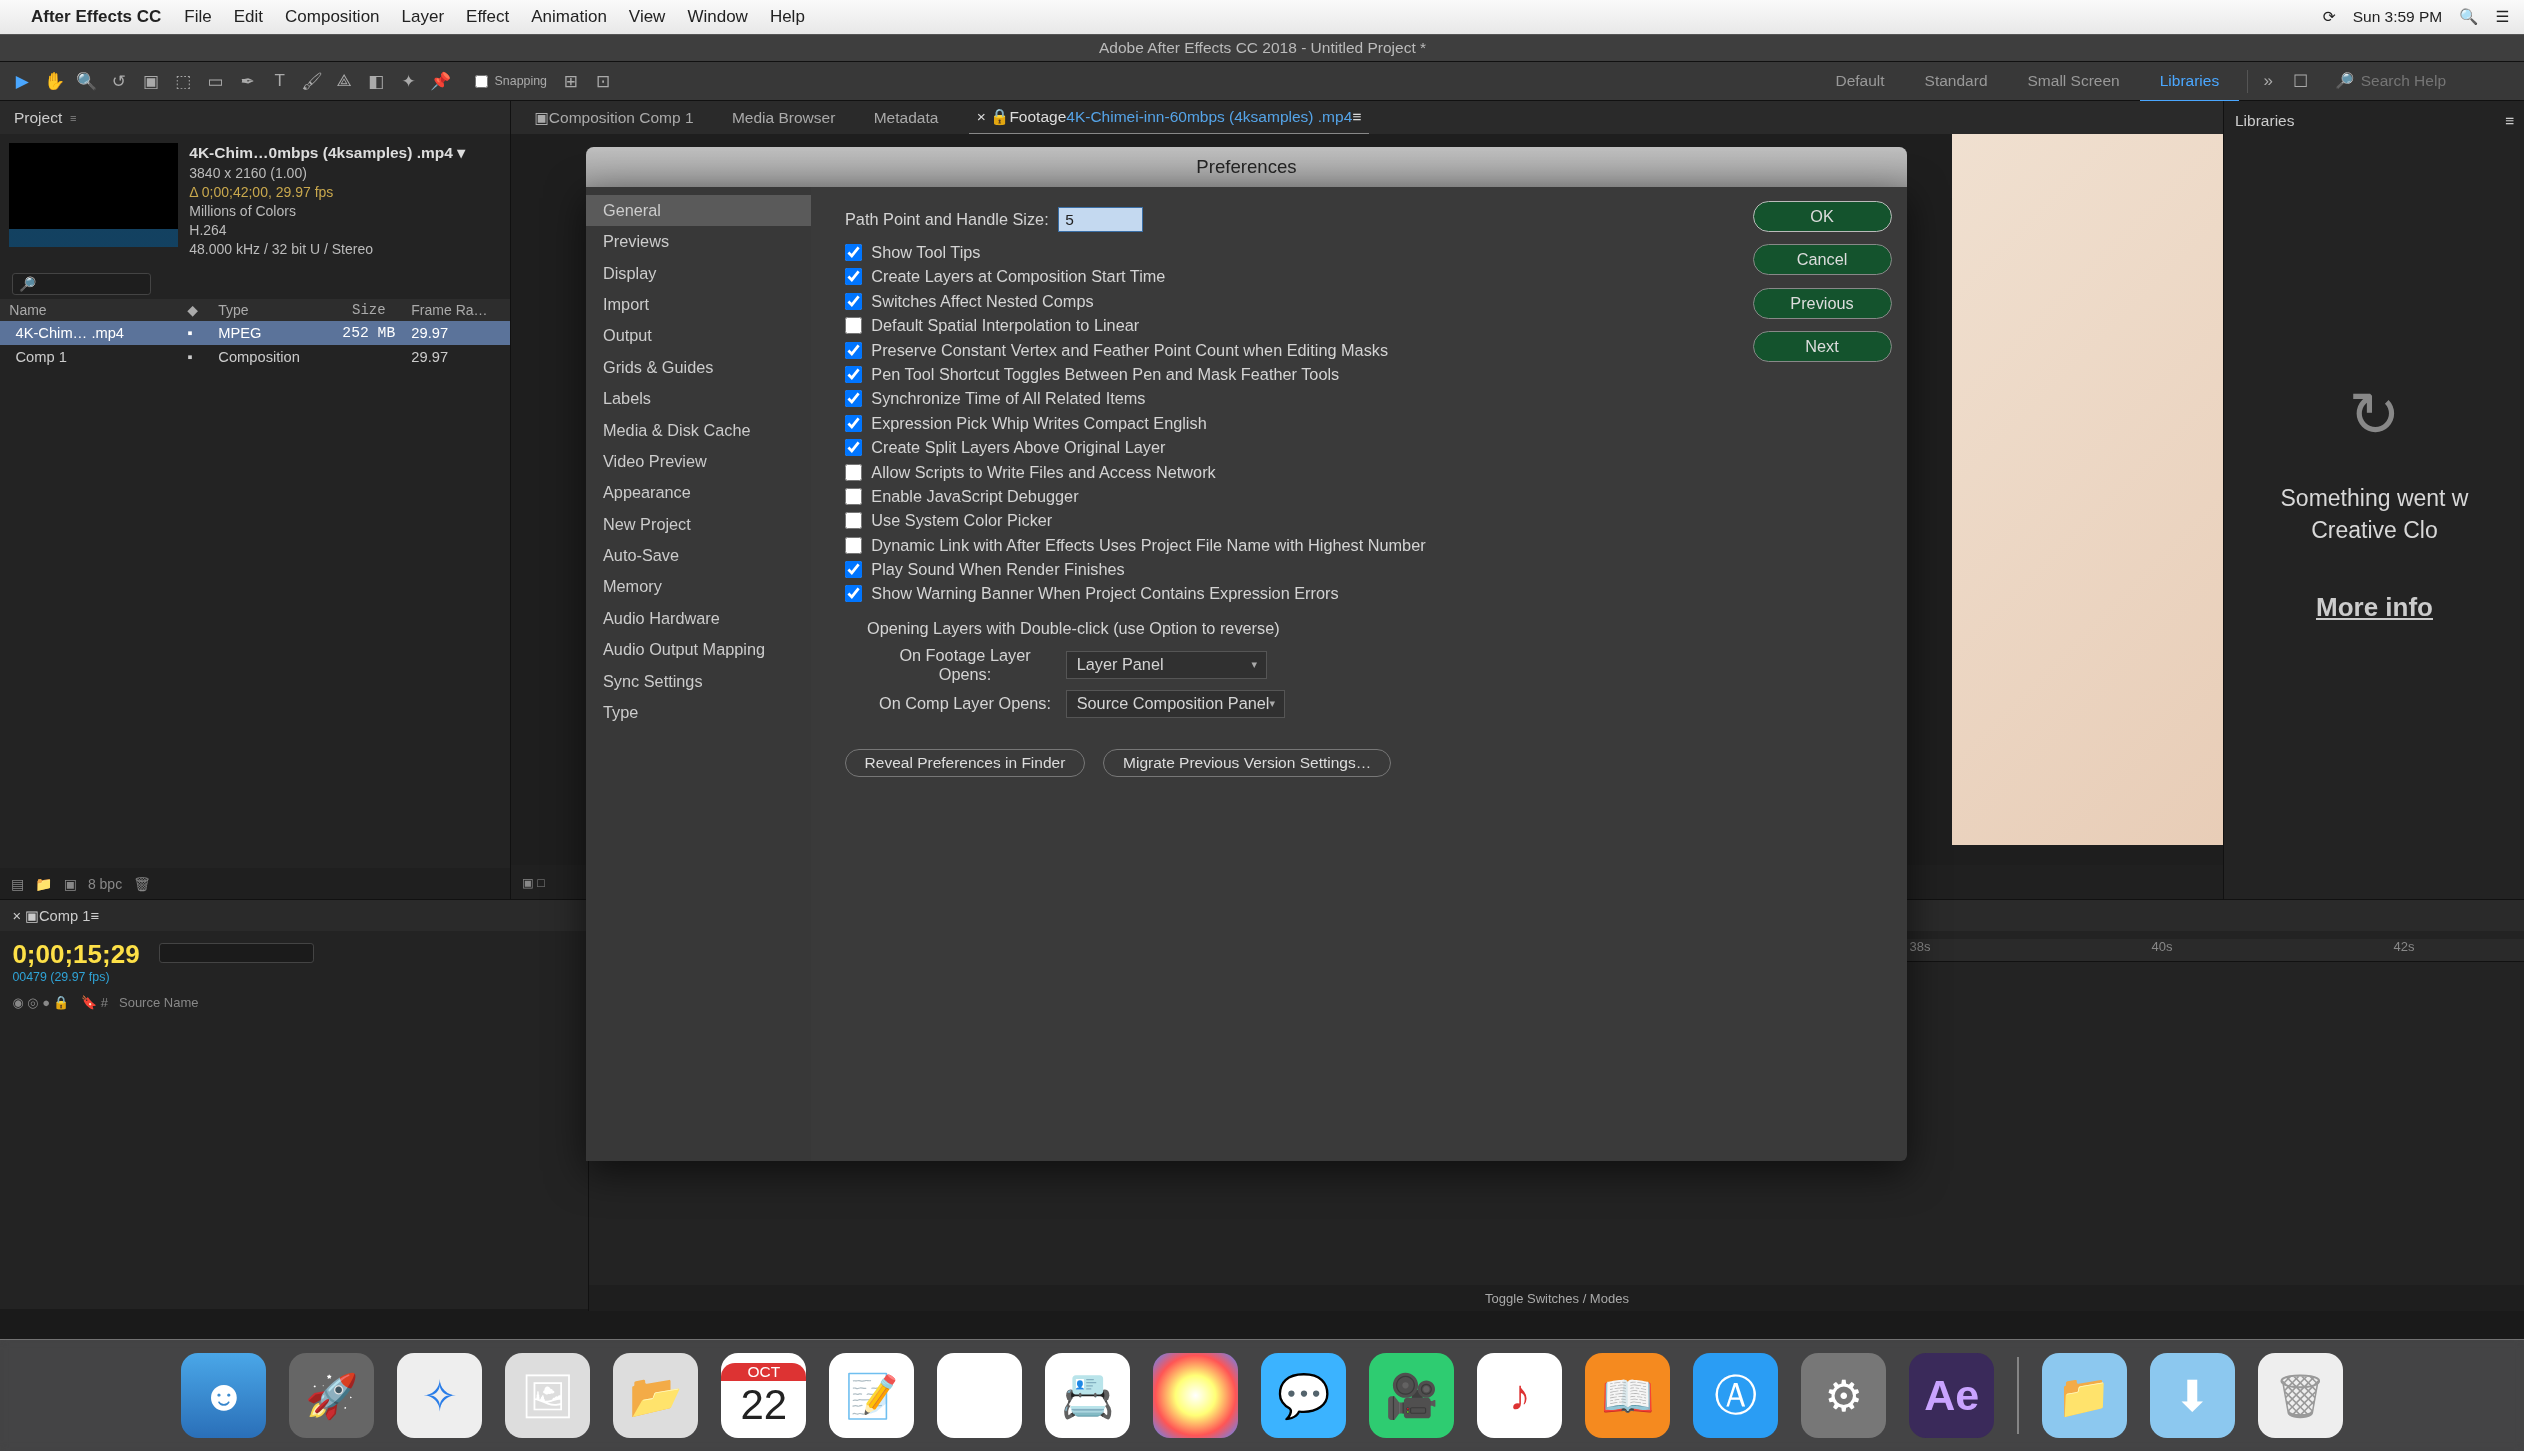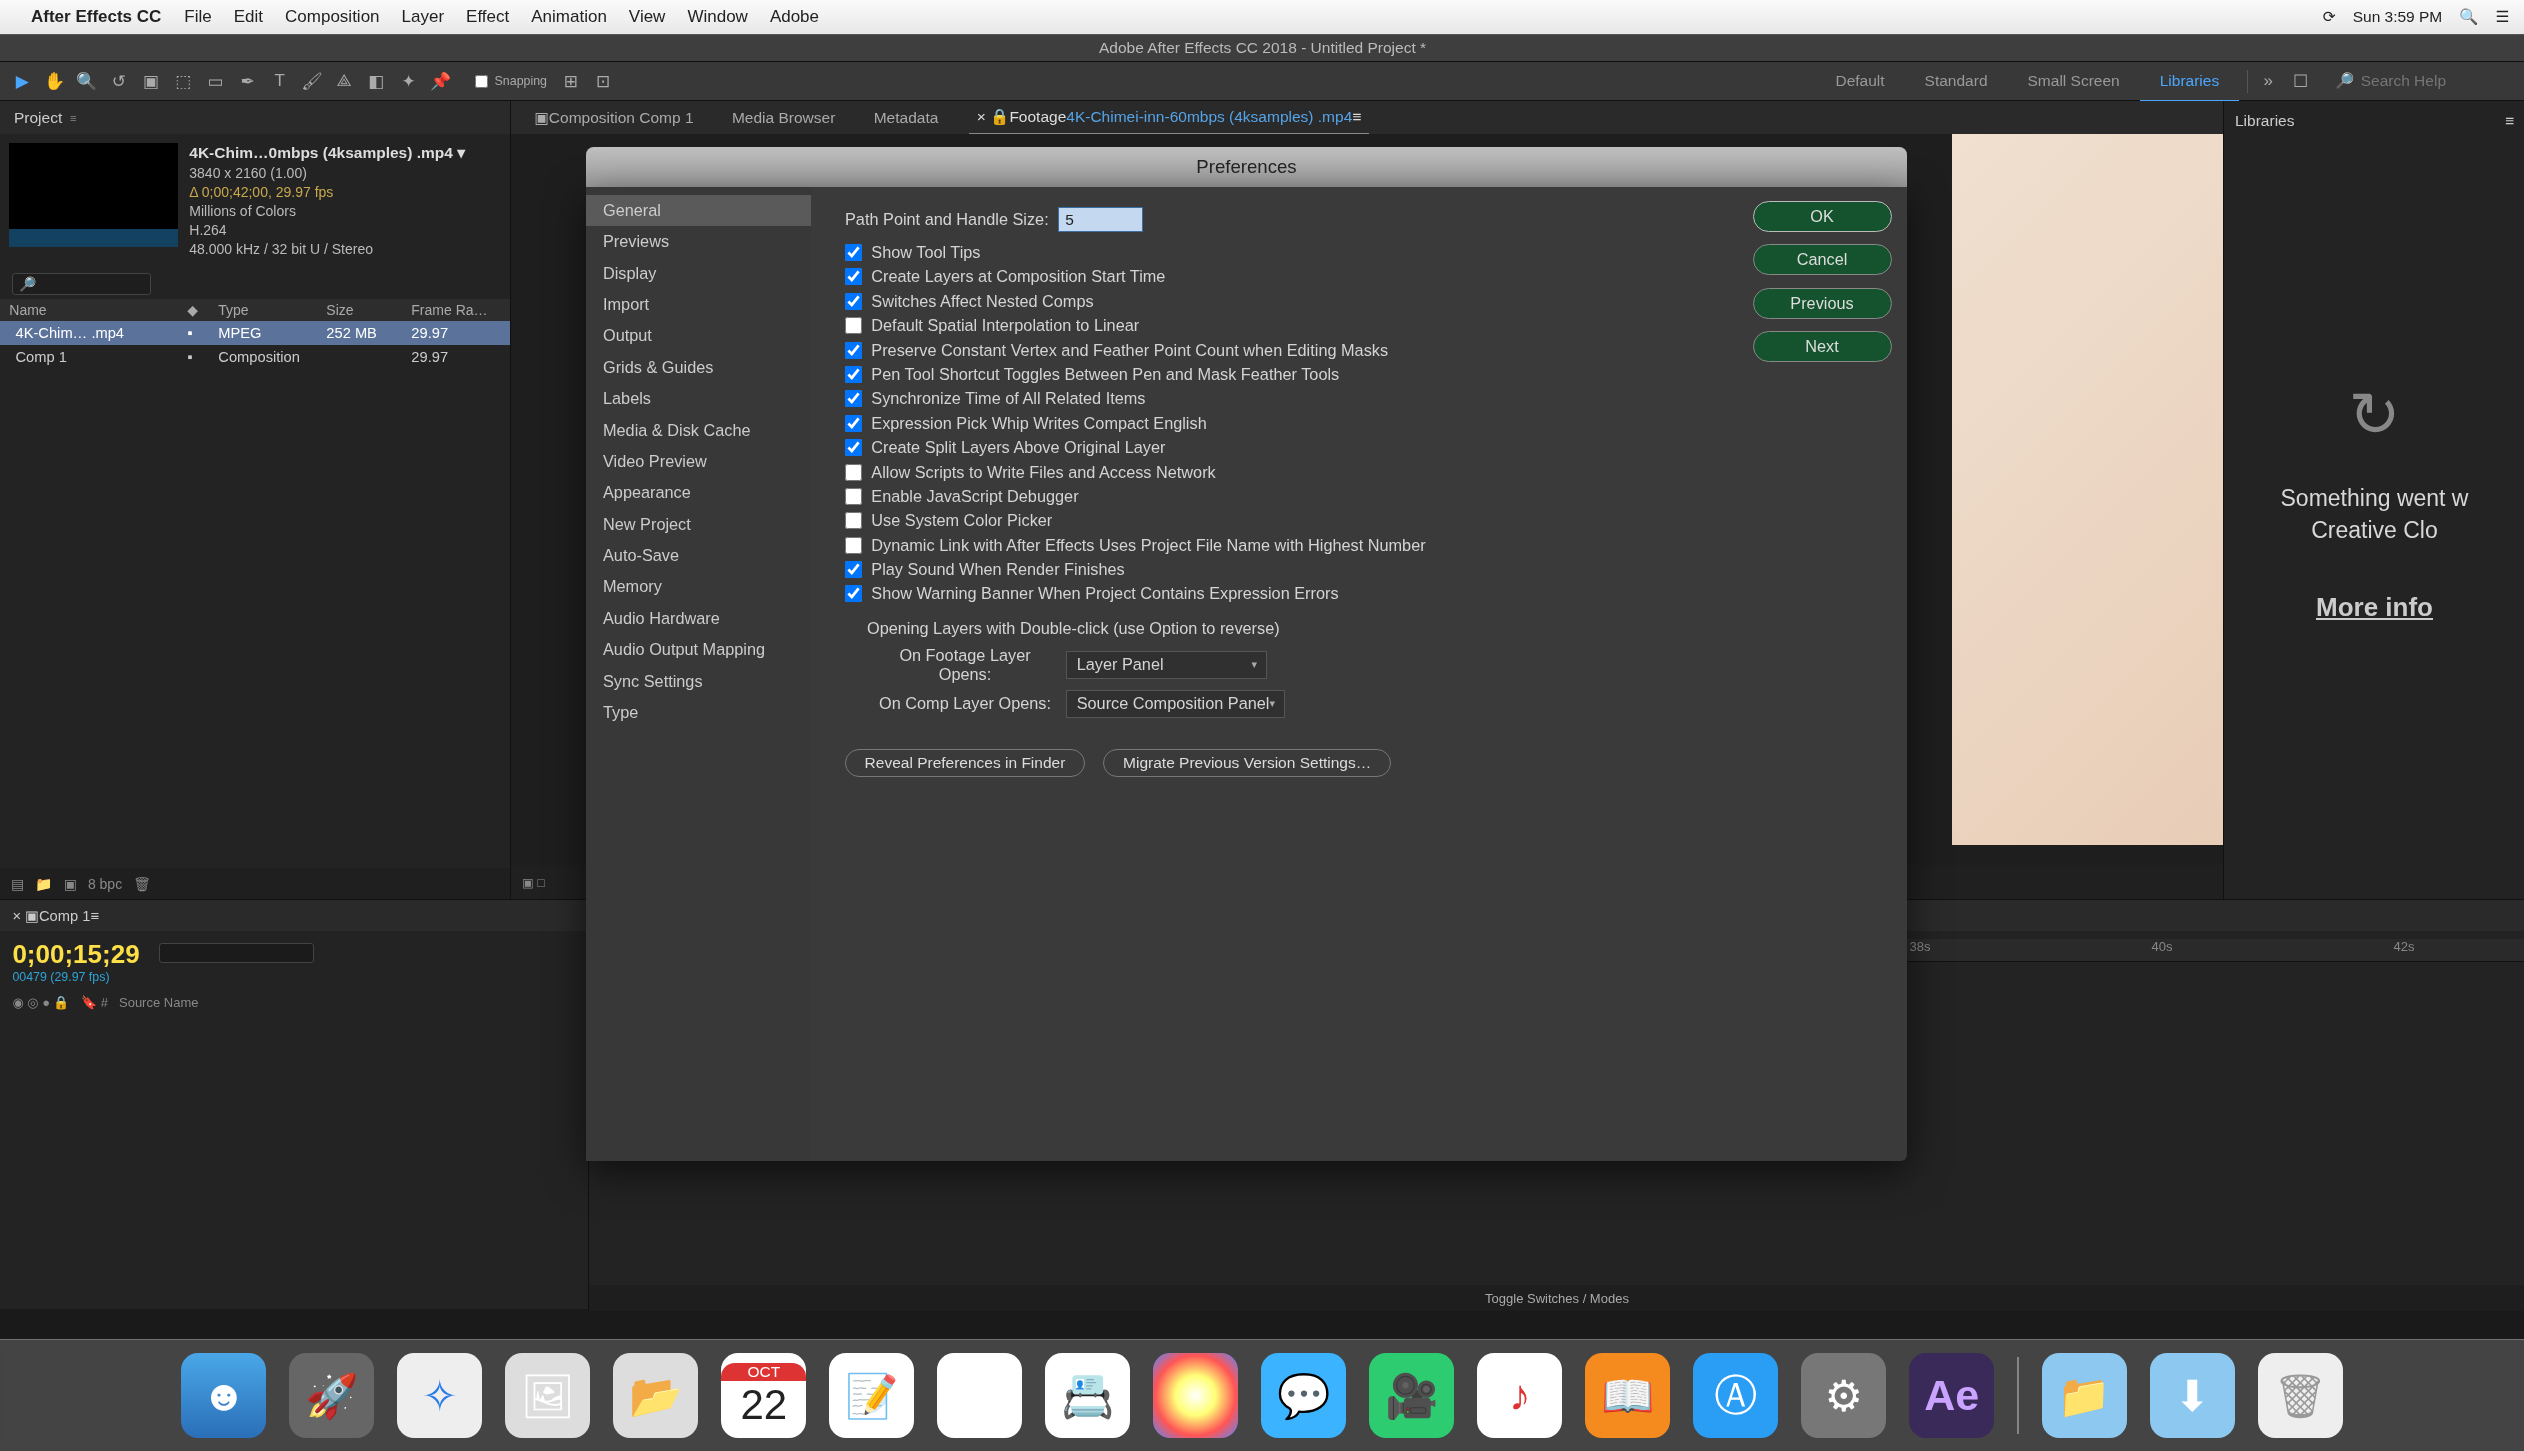--- a/index.html
+++ b/index.html
@@ -32,21 +32,21 @@
 .project-meta { display:flex; padding:9.3px; }
 .thumb { width:169px; height:104px; background:#000; margin-right:11px; position:relative;}
 .waveform { position:absolute; bottom:0; left:0; right:0; height:18.6px; background:linear-gradient(#1b5d8a,#1b5d8a); opacity:.7;}
 .meta-text { color:#bbb; font-size:14px; line-height:1.35; }
 .meta-text .fname { font-size:15.5px; font-weight:600; color:#ddd; }
 .meta-text .delta { color:#c9a84d;}
 .search-row { padding:4.6px 12.4px; }
 .search-row .sbox { width:139px; height:22px; background:#1e1e1e; border:0.8px solid #444; border-radius:3.1px; color:#888; font-size:14px; padding:0 6.2px;}
 .proj-table { font-size:14.7px; color:#ccc; }
 .proj-table .thead { display:flex; background:#2d2d2d; padding:3.1px 9.3px; color:#aaa; font-size:14px;}
-.th-name{width:178px;} .th-lbl{width:31px;} .th-type{width:108px;} .th-size{width:85px; text-align:left;} .th-fr{width:77px;}
+.th-name{width:178px;} .th-lbl{width:31px;} .th-type{width:108px;} .th-size{width:85px; text-align:center;font-family:Liberation Mono, monospace;} .th-fr{width:77px;}
 .proj-table .row { display:flex; padding:3.9px 9.3px; align-items:center;}
 .proj-table .row.sel { background:#5b739a; color:#fff;}
 .row .swatch{width:17px;height:17px;margin-right:6.2px;background:#b08bc7;}
 .row .swatch.sand{background:#c7b78b;}
 .proj-footer { margin-top:auto; height:31px; background:#1f1f1f; display:flex; align-items:center; padding:0 11px; color:#888; font-size:14px;}
 .proj-footer .icn{margin-right:11px;}
 
 .center-panel { flex:1; display:flex; flex-direction:column; background:#232323;}
 .doc-tabs { height:33px; display:flex; align-items:center; padding:0 15.5px; color:#aaa; font-size:15.5px; background:#2a2a2a; gap:23px;}
 .doc-tabs .dtab { padding:0 7.7px; height:33px; display:flex; align-items:center;}
@@ -107,21 +107,21 @@
   <span class="apple"></span>
   <span class="appname">After Effects CC</span>
   <span class="mitem">File</span>
   <span class="mitem">Edit</span>
   <span class="mitem">Composition</span>
   <span class="mitem">Layer</span>
   <span class="mitem">Effect</span>
   <span class="mitem">Animation</span>
   <span class="mitem">View</span>
   <span class="mitem">Window</span>
-  <span class="mitem">Adobe</span>
+  <span class="mitem">Help</span>
   <span class="spacer"></span>
   <span class="right-item">⟳</span>
   <span class="right-item">Sun 3:59 PM</span>
   <span class="right-item">🔍</span>
   <span class="right-item">☰</span>
 </div>
 
 <div class="titlebar">Adobe After Effects CC 2018 - Untitled Project *</div>
 
 <div class="toolbar">

